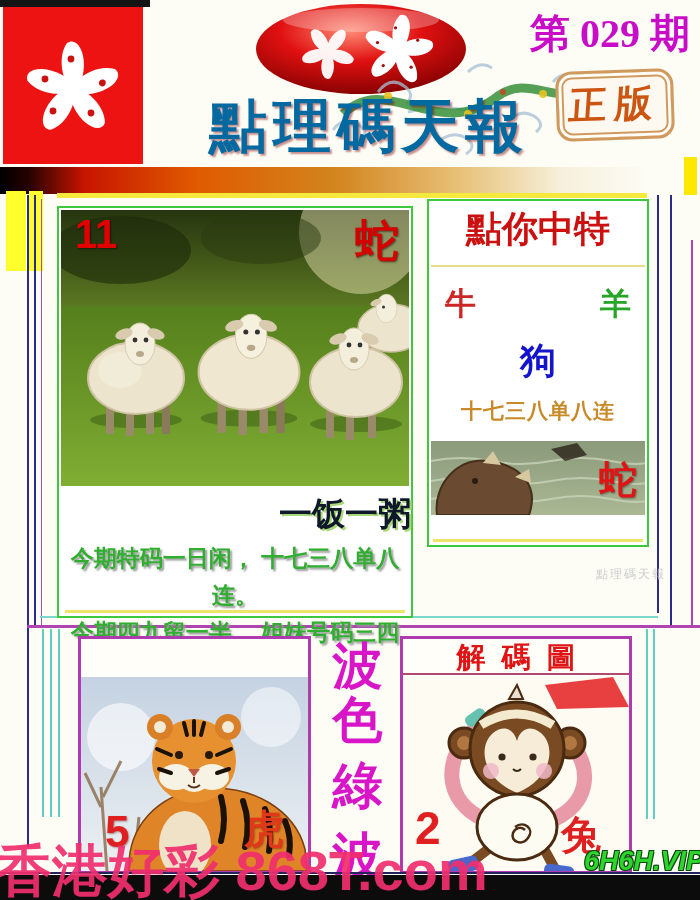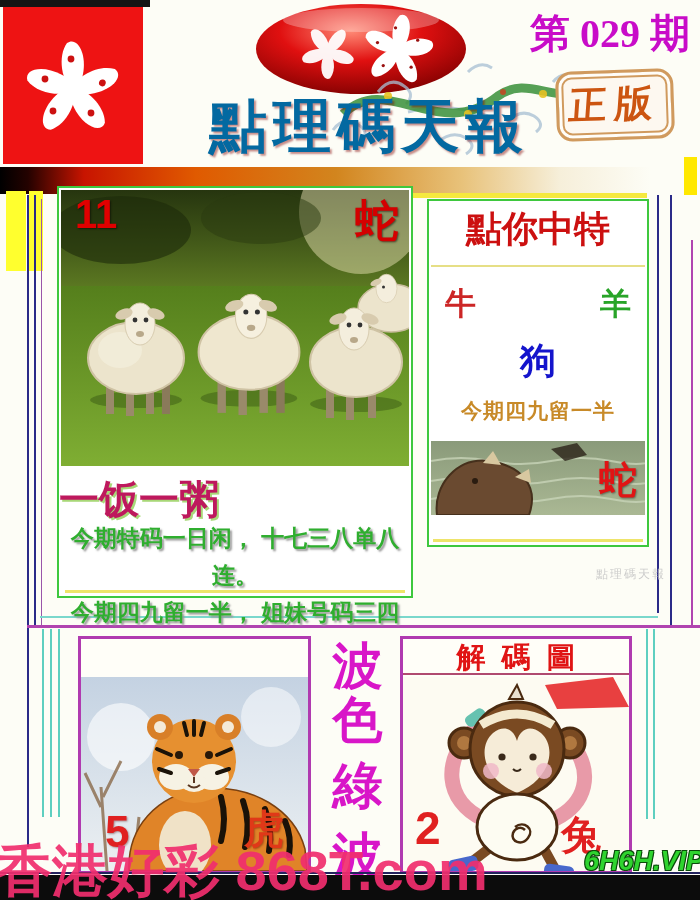--- a/index.html
+++ b/index.html
@@ -42,28 +42,28 @@
   #pr1{left:691px;top:240px;width:2px;height:388px;background:#b044b0;}
   #cyan-hr{left:40px;top:616px;width:618px;height:2px;background:#7ad8cc;}
   #purple-hr{left:27px;top:625px;width:673px;height:3px;background:#b044b0;}
   #cb1{left:42px;top:629px;height:188px;}
   #cb2{left:50px;top:629px;height:188px;}
   #cb3{left:58px;top:629px;height:188px;}
   #cb4{left:646px;top:629px;height:190px;}
   #cb5{left:653px;top:629px;height:190px;}
 
   
-  #left-panel{left:57px;top:186px;width:352px;height:408px;border:2px solid #3ec83e;background:#fff;}
+  #left-panel{left:57px;top:206px;width:352px;height:408px;border:2px solid #3ec83e;background:#fff;}
   #sheep-photo{left:2px;top:2px;width:348px;height:276px;overflow:hidden;}
   #num11{left:16px;top:4px;font-size:40px;font-weight:bold;color:#e00000;z-index:2;
      text-shadow:1px 1px 2px rgba(0,0,0,.5);}
   #snake1{right:12px;top:4px;font-size:44px;font-weight:bold;color:#d40000;z-index:2;
      text-shadow:1px 1px 2px rgba(0,0,0,.5);}
-  #caption{left:0;top:284px;width:100%;text-align:left;font-size:40px;font-weight:bold;
-     color:#be185d;text-shadow:2px 2px 0 #a8d878;}
+  #caption{left:0;top:284px;width:100%;text-align:right;font-size:33px;font-weight:bold;
+     color:#0f172a;text-shadow:2px 2px 0 #a8d878;}
   #verses{left:0;top:332px;width:100%;text-align:center;font-size:23px;font-weight:bold;
      color:#2fae2f;line-height:37px;text-shadow:2px 2px 2px #999;}
   #lp-yellow{left:6px;bottom:3px;right:6px;height:3px;background:#eee46a;}
 
   
   #right-panel{left:427px;top:199px;width:218px;height:344px;border:2px solid #3ec83e;background:#fff;}
   #rp-title{left:0;top:4px;width:100%;text-align:center;font-size:36px;font-weight:bold;color:#cc1010;}
   #rp-sep{left:2px;top:64px;right:2px;height:2px;background:#e6df86;}
   #rp-row{left:0;top:82px;width:100%;padding:0 16px;box-sizing:border-box;display:flex;
      justify-content:space-between;font-size:31px;font-weight:bold;}
@@ -325,21 +325,21 @@
   </div>
 
   <div id="right-panel" class="abs">
     <div id="rp-title" class="abs serif">點你中特</div>
     <div id="rp-sep" class="abs"></div>
     <div id="rp-row" class="abs serif">
       <span id="zodiac-ox">牛</span>
       <span id="zodiac-goat">羊</span>
     </div>
     <div id="zodiac-dog" class="abs serif">狗</div>
-    <div id="rp-slogan" class="abs serif">今期四九留一半</div>
+    <div id="rp-slogan" class="abs serif">十七三八单八连</div>
     <div id="animal-photo" class="abs">
       <svg width="214" height="74" viewBox="0 0 214 74">
         <defs>
           <linearGradient id="water" x1="0" y1="0" x2="0" y2="1">
             <stop offset="0%" stop-color="#8a9a7a"></stop>
               <stop offset="100%" stop-color="#aab894"></stop>
           </linearGradient>
         </defs>
         <rect width="214" height="74" fill="url(#water)"></rect>
         <g stroke="#c8d4b8" stroke-width="2" fill="none" opacity=".8">

